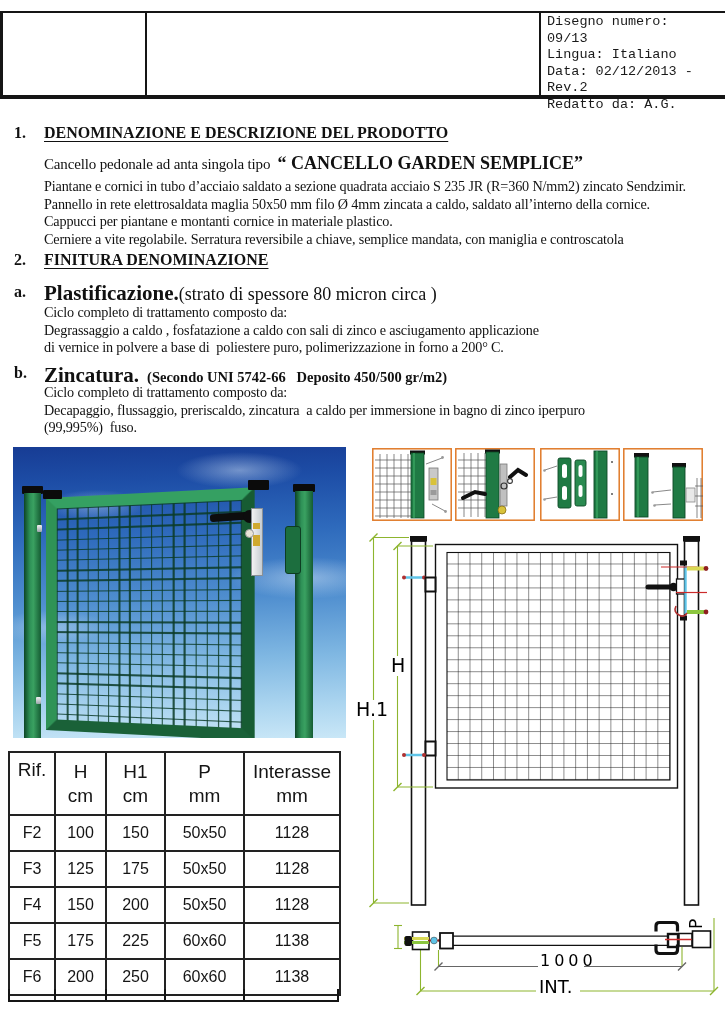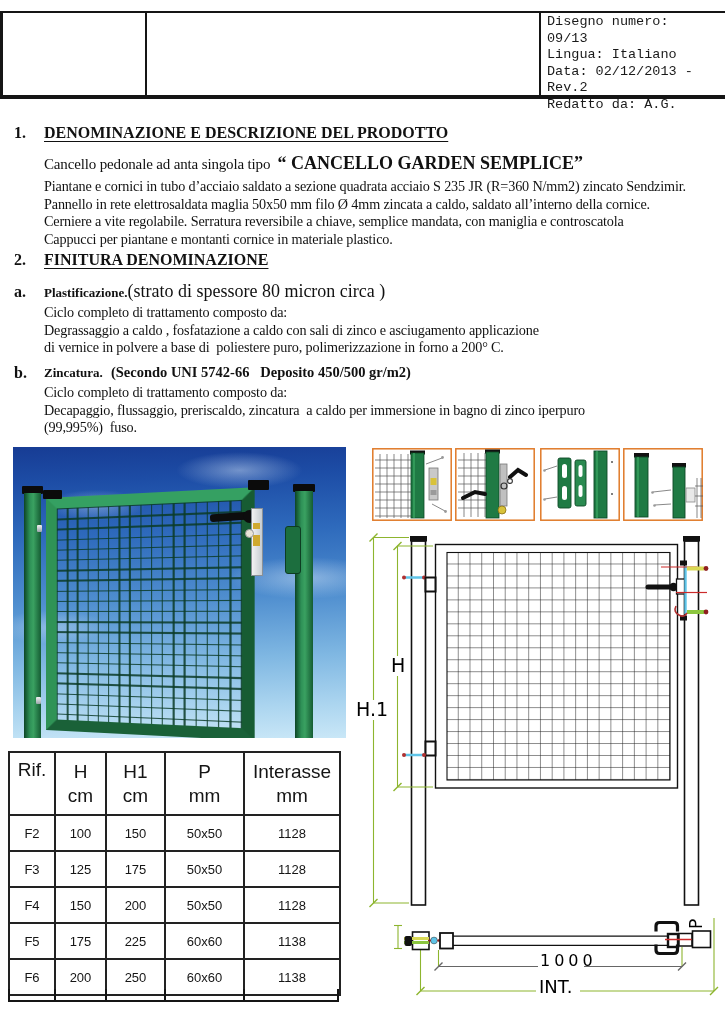--- a/index.html
+++ b/index.html
@@ -11,21 +11,21 @@
   .hdr-title-cell{left:147px;top:21px;width:390px;text-align:center;font-family:"Liberation Sans",sans-serif;color:#1a1a1a;}
   .doc-type{font-size:19px;letter-spacing:.5px;}
   .main-title{font-size:27px;margin-top:5px;}
   .main-title b{font-weight:bold;}
   .hdr-info{left:547px;top:14px;width:176px;font-family:Liberation Mono, monospace;font-size:13.5px;line-height:16.5px;color:#1a1a1a;}
   
   .sec-num{font-weight:bold;font-size:16px;}
   .sec-head{font-weight:bold;font-size:16px;text-decoration:underline;text-underline-offset:3px;}
   .body-line{font-size:14.2px;letter-spacing:-.15px;line-height:17.6px;}
   .prod-name{font-weight:bold;font-size:18px;margin-top:28px;}
-  .item-title{font-weight:bold;font-size:13px;}
+  .item-title{font-weight:bold;font-size:21px;}
   .item-sub-reg{font-size:18px;}
   .item-sub-bold{font-weight:bold;font-size:14.5px;}
   
   .photo{left:13px;top:447px;width:333px;height:291px;overflow:hidden;
     background:
       radial-gradient(ellipse 90px 26px at 68% 8%,rgba(220,235,250,.45),transparent 70%),
       radial-gradient(ellipse 70px 22px at 25% 20%,rgba(215,230,248,.4),transparent 70%),
       radial-gradient(ellipse 110px 30px at 88% 45%,rgba(225,240,252,.45),transparent 70%),
       radial-gradient(ellipse 80px 24px at 12% 62%,rgba(230,242,252,.35),transparent 70%),
       linear-gradient(178deg,#173c94 0%,#1d4da6 12%,#2e6abc 30%,#4f8ecf 52%,#7fb7e2 72%,#aad4ef 88%,#c9e7f7 100%);}
@@ -44,21 +44,21 @@
   .lockplate{left:238px;top:61px;width:10px;height:66px;background:linear-gradient(90deg,#f2f2f2,#c6ccd1);border:1px solid #8a9096;}
   .gold{background:#cfa92f;}
   .lockknob{left:232px;top:82px;width:7px;height:7px;border-radius:50%;background:#e8e4d8;border:1px solid #999;}
   
   .panel{position:absolute;top:448px;width:80px;height:73px;}
   svg{display:block;}
   
   .size-table{left:8px;top:751px;border-collapse:collapse;font-family:"Liberation Sans",sans-serif;color:#151515;}
   .size-table td{border:2px solid #222;text-align:center;vertical-align:middle;padding:0;}
   .size-table .hdr td{height:56px;font-size:19px;line-height:24px;}
-  .size-table .row td{height:34px;font-size:13px;margin-left:31px;}
+  .size-table .row td{height:34px;font-size:16px;margin-left:31px;}
   .rif-cell{vertical-align:top !important;padding-top:5px !important;}
   .tx{color:#4a4a4a;font-family:"DejaVu Sans",sans-serif;}
 </style>
 </head>
 <body>
 
 <div class="page">
 
   <div class="abs hline" style="left:0;top:11px;width:725px;height:2px"></div>
   <div class="abs hline" style="left:0;top:95px;width:725px;height:4px"></div>
@@ -74,22 +74,22 @@
     <div class="t">Redatto da: A.G.</div>
   </div>
 
   <div class="abs sec-num t" style="left:14px;top:124px">1.</div>
   <div class="abs sec-head t" style="left:44px;top:124px">DENOMINAZIONE E DESCRIZIONE DEL PRODOTTO</div>
 
   <div class="abs" style="left:44px;top:153px;width:675px"><span class="body-line t" style="font-size:15px">Cancello pedonale ad anta singola tipo  </span><span class="prod-name t">“ CANCELLO GARDEN SEMPLICE”</span></div>
   <div class="abs" style="left:44px;top:178px;width:678px">
     <div class="body-line t">Piantane e cornici in tubo d’acciaio saldato a sezione quadrata acciaio S 235 JR (R=360 N/mm2) zincato Sendzimir.</div>
     <div class="body-line t">Pannello in rete elettrosaldata maglia 50x50 mm filo Ø 4mm zincata a caldo, saldato all’interno della cornice.</div>
+    <div class="body-line t">Cappucci per piantane e montanti cornice in materiale plastico.</div>
     <div class="body-line t">Cerniere a vite regolabile. Serratura reversibile a chiave, semplice mandata, con maniglia e controscatola</div>
-    <div class="body-line t">Cappucci per piantane e montanti cornice in materiale plastico.</div>
   </div>
 
   <div class="abs sec-num t" style="left:14px;top:251px">2.</div>
   <div class="abs sec-head t" style="left:44px;top:251px">FINITURA DENOMINAZIONE</div>
 
   <div class="abs sec-num t" style="left:14px;top:283px">a.</div>
   <div class="abs" style="left:44px;top:281px;width:660px"><span class="item-title t">Plastificazione.</span><span class="item-sub-reg t">(strato di spessore 80 micron circa )</span></div>
   <div class="abs" style="left:44px;top:304px;width:660px">
     <div class="body-line t">Ciclo completo di trattamento composto da:</div>
     <div class="body-line t">Degrassaggio a caldo , fosfatazione a caldo con sali di zinco e asciugamento applicazione</div>

